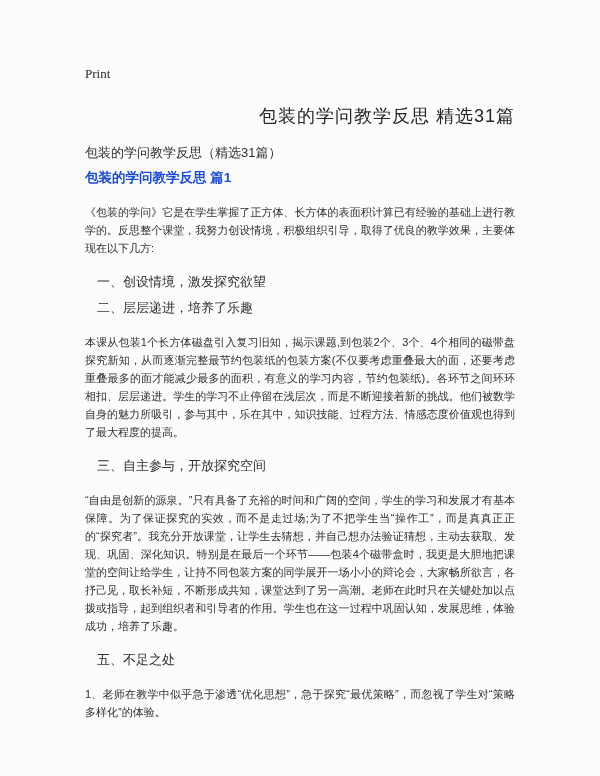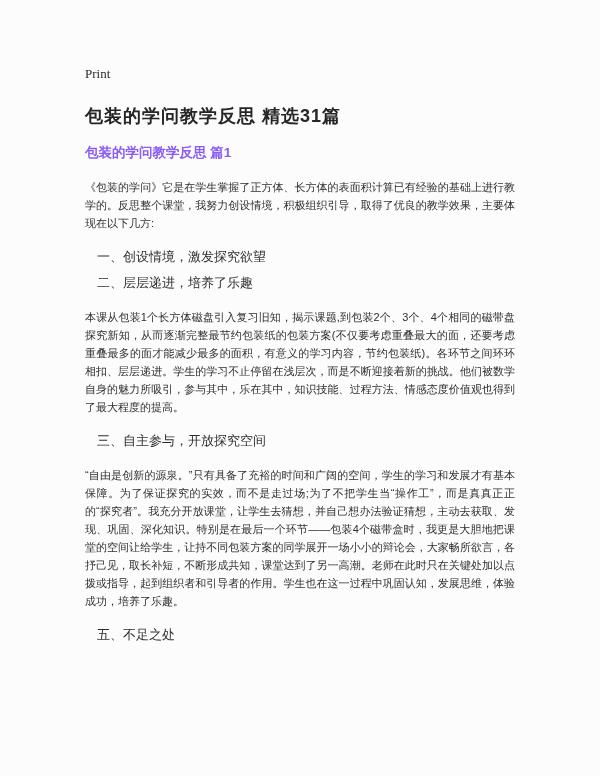--- a/index.html
+++ b/index.html
@@ -24,39 +24,39 @@
   }
   .print-link {
     font-family: "Liberation Serif", "DejaVu Serif", serif;
     font-size: 13px;
     line-height: 14px;
     color: #2b2b2b;
     display: inline-block;
   }
   .doc-title {
     font-size: 18px;
-    font-weight: bold;
+    font-weight: normal;
     line-height: 24px;
-    text-align: left;
+    text-align: right;
     letter-spacing: 1px;
     color: #262626;
     margin: 22px 0 16px 0;
   }
   .doc-subtitle {
     font-size: 13px;
     line-height: 18px;
     margin: 12px 0 0 0;
     color: #2e2e2e;
   }
   .article-heading {
     font-size: 13.5px;
     font-weight: bold;
     line-height: 18px;
     margin: 7px 0 0 0;
-    color: #8b5cf6;
+    color: #1d4ed8;
   }
   .article-body {
     margin-top: 2px;
   }
   .block-p {
     font-size: 11px;
     line-height: 18px;
     margin: 16px 0;
     text-align: justify;
     text-justify: inter-ideograph;
@@ -70,25 +70,27 @@
   }
 </style>
 </head>
 <body>
 
 <div class="page">
   <span class="print-link">Print</span>
 
   <h1 class="doc-title">包装的学问教学反思 精选31篇</h1>
 
+  <div class="doc-subtitle">包装的学问教学反思（精选31篇）</div>
 
   <div class="article-heading">包装的学问教学反思 篇1</div>
 
   <div class="article-body">
       <div class="block-p">《包装的学问》它是在学生掌握了正方体、长方体的表面积计算已有经验的基础上进行教学的。反思整个课堂，我努力创设情境，积极组织引导，取得了优良的教学效果，主要体现在以下几方:</div>
       <div class="block-h">一、创设情境，激发探究欲望</div>
       <div class="block-h">二、层层递进，培养了乐趣</div>
       <div class="block-p">本课从包装1个长方体磁盘引入复习旧知，揭示课题,到包装2个、3个、4个相同的磁带盘探究新知，从而逐渐完整最节约包装纸的包装方案(不仅要考虑重叠最大的面，还要考虑重叠最多的面才能减少最多的面积，有意义的学习内容，节约包装纸)。各环节之间环环相扣、层层递进。学生的学习不止停留在浅层次，而是不断迎接着新的挑战。他们被数学自身的魅力所吸引，参与其中，乐在其中，知识技能、过程方法、情感态度价值观也得到了最大程度的提高。</div>
       <div class="block-h">三、自主参与，开放探究空间</div>
       <div class="block-p">“自由是创新的源泉。”只有具备了充裕的时间和广阔的空间，学生的学习和发展才有基本保障。为了保证探究的实效，而不是走过场;为了不把学生当“操作工”，而是真真正正的“探究者”。我充分开放课堂，让学生去猜想，并自己想办法验证猜想，主动去获取、发现、巩固、深化知识。特别是在最后一个环节——包装4个磁带盒时，我更是大胆地把课堂的空间让给学生，让持不同包装方案的同学展开一场小小的辩论会，大家畅所欲言，各抒己见，取长补短，不断形成共知，课堂达到了另一高潮。老师在此时只在关键处加以点拨或指导，起到组织者和引导者的作用。学生也在这一过程中巩固认知，发展思维，体验成功，培养了乐趣。</div>
       <div class="block-h">五、不足之处</div>
+      <div class="block-p">1、老师在教学中似乎急于渗透“优化思想”，急于探究“最优策略”，而忽视了学生对“策略多样化”的体验。</div>
     </div>
 </div>
 
 </body></html>

